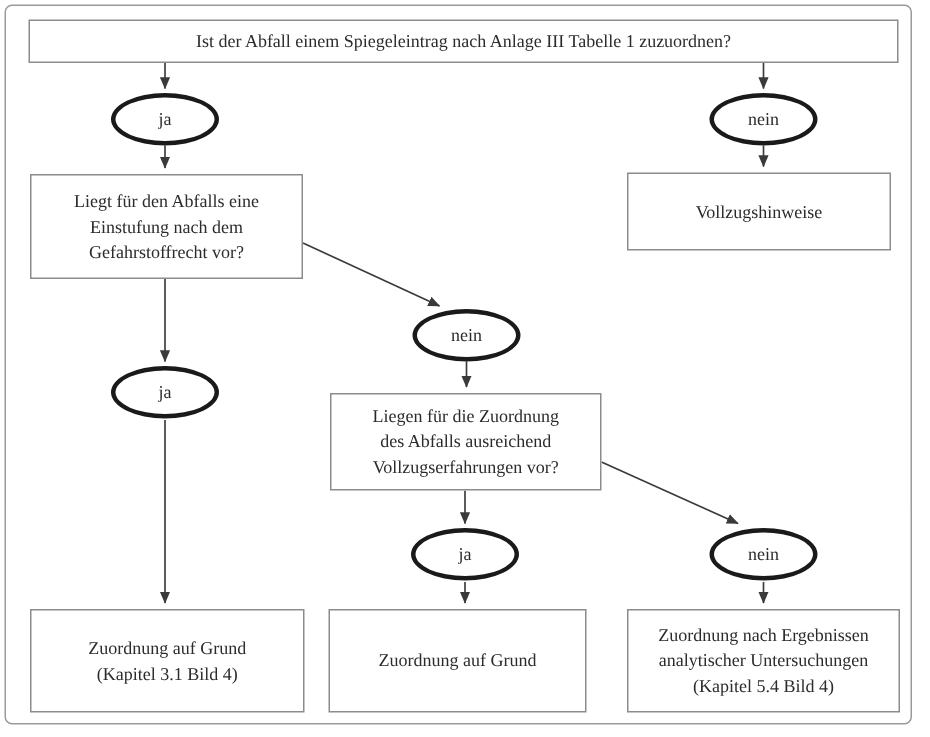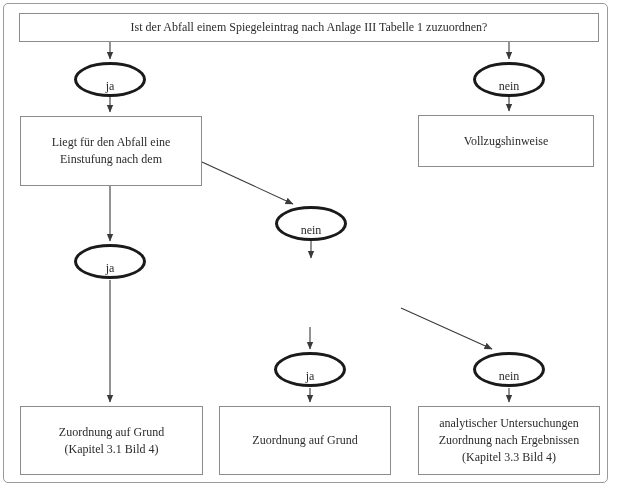--- a/index.html
+++ b/index.html
@@ -52,21 +52,21 @@
     color: var(--text, #2b2b2b);
   }
   .decision {
     position: absolute;
     width: 72px;
     height: 35px;
     background: var(--background, #ffffff);
     border: 3px solid var(--ellipse-stroke, #1a1a1a);
     border-radius: 50%;
     display: flex;
-    align-items: flex-end;
+    align-items: center;
     justify-content: center;
     font-size: 12px;
     z-index: 2;
     color: var(--text, #2b2b2b);
   }
 </style>
 </head>
 <body>
 
 <div class="canvas">
@@ -110,37 +110,43 @@
     <span>nein</span>
   </div>
   <div class="decision" style="left:274px; top:352px;">
     <span>ja</span>
   </div>
   <div class="decision" style="left:473px; top:352px;">
     <span>nein</span>
   </div>
 
   <div class="node" style="left:20px; top:116px; width:182px; height:70px;">
-    <div>Liegt für den Abfall eine</div>
+    <div>Liegt für den Abfalls eine</div>
     <div>Einstufung nach dem</div>
+    <div>Gefahrstoffrecht vor?</div>
   </div>
 
   <div class="node" style="left:418px; top:115px; width:176px; height:52px;">
     <div>Vollzugshinweise</div>
   </div>
 
+  <div class="node" style="left:220px; top:262px; width:181px; height:65px;">
+    <div>Liegen für die Zuordnung</div>
+    <div>des Abfalls ausreichend</div>
+    <div>Vollzugserfahrungen vor?</div>
+  </div>
 
   <div class="node" style="left:20px; top:406px; width:183px; height:69px;">
     <div>Zuordnung auf Grund</div>
     <div>(Kapitel 3.1 Bild 4)</div>
   </div>
 
   <div class="node" style="left:219px; top:406px; width:172px; height:69px;">
     <div>Zuordnung auf Grund</div>
   </div>
 
   <div class="node" style="left:418px; top:406px; width:182px; height:69px;">
+    <div>Zuordnung nach Ergebnissen</div>
     <div>analytischer Untersuchungen</div>
-    <div>Zuordnung nach Ergebnissen</div>
-    <div>(Kapitel 3.3 Bild 4)</div>
+    <div>(Kapitel 5.4 Bild 4)</div>
   </div>
 
 </div>
 
 </body></html>

